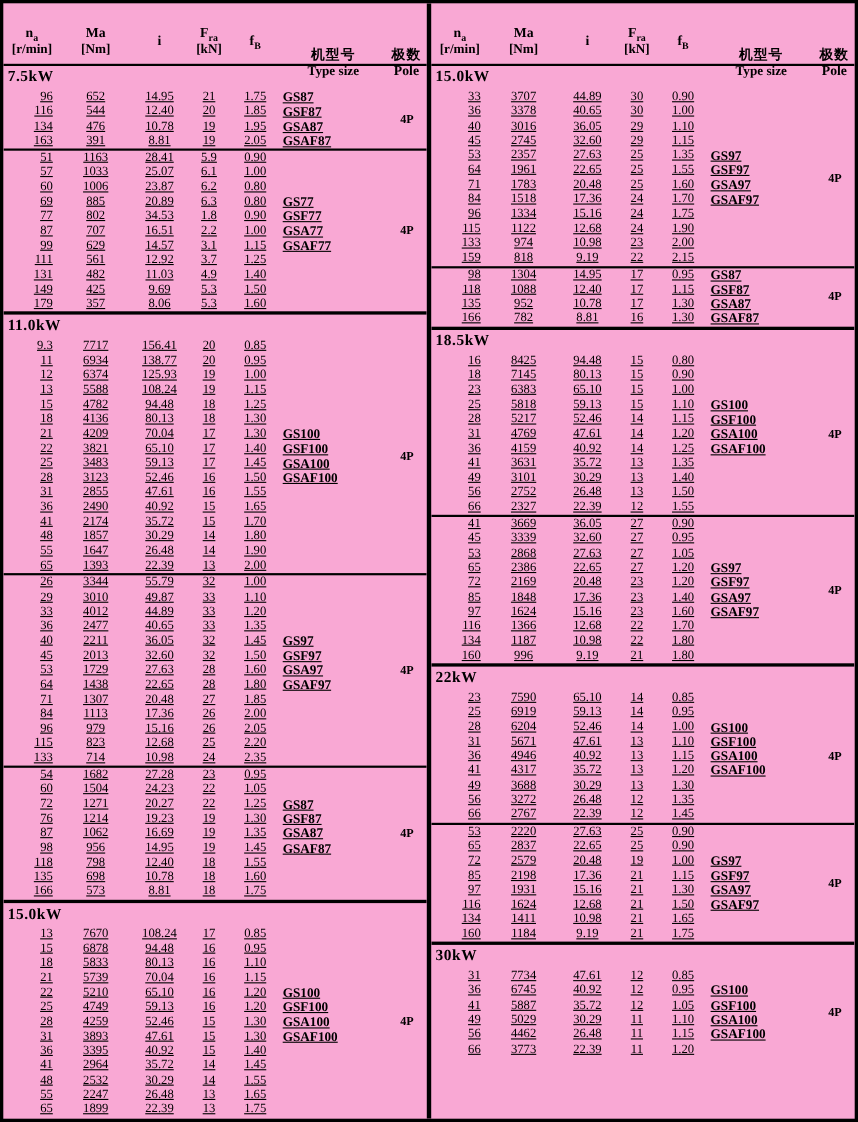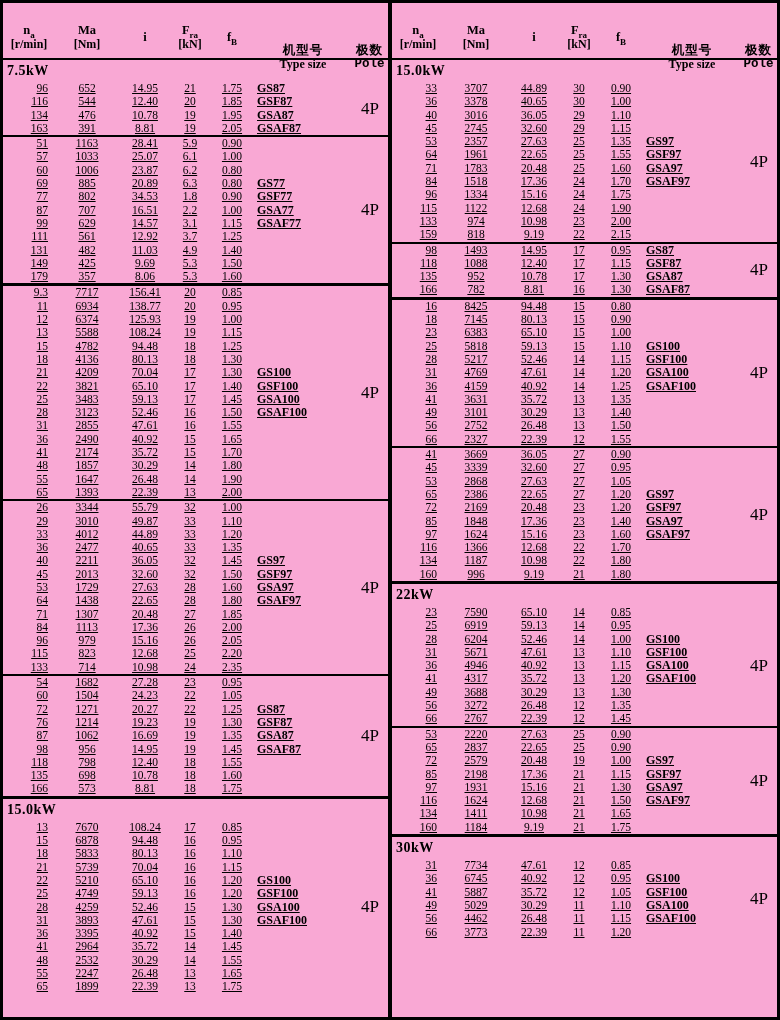--- a/index.html
+++ b/index.html
@@ -16,42 +16,42 @@
   .thead {
     height:55px; flex:0 0 55px; border-bottom:2px solid #000;
     display:grid; grid-template-columns:52px 64px 52px 38px 46px 96px 1fr;
     align-items:stretch; font-weight:bold;
   }
   .hc { display:flex; flex-direction:column; align-items:center; justify-content:center; line-height:14px; font-size:12.5px; }
   .hc sub { font-size:9px; line-height:0; }
   .hc .unit { font-size:12px; }
   .hc .cn { font-family:"DejaVu Sans", sans-serif; font-size:12.5px; letter-spacing:1px;margin-top:40px; }
   .hc .en { font-size:12px; }
-  .hc .mono { font-family:Liberation Mono, monospace; font-size:12.5px; }
+  .hc .mono { font-family:Liberation Serif, serif; font-size:12.5px; }
 
   
   .tbody { flex:1 1 auto; overflow:hidden; display:flex; flex-direction:column; }
   .section + .section { border-top:3px solid #000; }
   .section-title {
     height:22px; line-height:21px; font-size:14px; font-weight:bold;
     padding-left:4px; letter-spacing:0.5px;
   }
   .block { display:flex; flex-direction:row; }
   .block + .block { border-top:2px solid #000; }
   .rows { flex:1 1 auto; min-width:0;text-decoration:underline; }
   .row {
     display:grid; grid-template-columns:52px 64px 52px 38px 46px 1fr;
     height:13.3px; line-height:13.3px; font-size:11.5px;
   }
   .c-na { text-align:right; padding-right:7px; }
   .c-ma, .c-i, .c-fra, .c-fb { text-align:center; }
   .c-type { text-align:left; padding-left:2px; font-weight:bold; font-size:12px; line-height:13.3px; }
   .pole {
     flex:0 0 36px; display:flex; align-items:center; justify-content:center;
-    font-weight:normal; font-size:17px;
+    font-weight:bold; font-size:11px;
   }
 </style>
 </head>
 <body>
 
 <div class="page">
 
   <div class="half">
     <div class="thead">
       <div class="hc">
@@ -209,20 +209,21 @@
                 <div class="c-i">8.06</div>
                 <div class="c-fra">5.3</div>
                 <div class="c-fb">1.60</div>
                 <div class="c-type"></div>
               </div>
             </div>
             <div class="pole">4P</div>
           </div>
         </div>
         <div class="section">
+          <div class="section-title">11.0kW</div>
           <div class="block">
             <div class="rows">
               <div class="row">
                 <div class="c-na">9.3</div>
                 <div class="c-ma">7717</div>
                 <div class="c-i">156.41</div>
                 <div class="c-fra">20</div>
                 <div class="c-fb">0.85</div>
                 <div class="c-type"></div>
               </div>
@@ -781,21 +782,21 @@
                 <div class="c-fb">2.15</div>
                 <div class="c-type"></div>
               </div>
             </div>
             <div class="pole">4P</div>
           </div>
           <div class="block">
             <div class="rows">
               <div class="row">
                 <div class="c-na">98</div>
-                <div class="c-ma">1493</div>
+                <div class="c-ma">1304</div>
                 <div class="c-i">14.95</div>
                 <div class="c-fra">17</div>
                 <div class="c-fb">0.95</div>
                 <div class="c-type">GS87</div>
               </div>
               <div class="row">
                 <div class="c-na">118</div>
                 <div class="c-ma">1088</div>
                 <div class="c-i">12.40</div>
                 <div class="c-fra">17</div>
@@ -816,20 +817,21 @@
                 <div class="c-i">8.81</div>
                 <div class="c-fra">16</div>
                 <div class="c-fb">1.30</div>
                 <div class="c-type">GSAF87</div>
               </div>
             </div>
             <div class="pole">4P</div>
           </div>
         </div>
         <div class="section">
+          <div class="section-title">18.5kW</div>
           <div class="block">
             <div class="rows">
               <div class="row">
                 <div class="c-na">16</div>
                 <div class="c-ma">8425</div>
                 <div class="c-i">94.48</div>
                 <div class="c-fra">15</div>
                 <div class="c-fb">0.80</div>
                 <div class="c-type"></div>
               </div>

